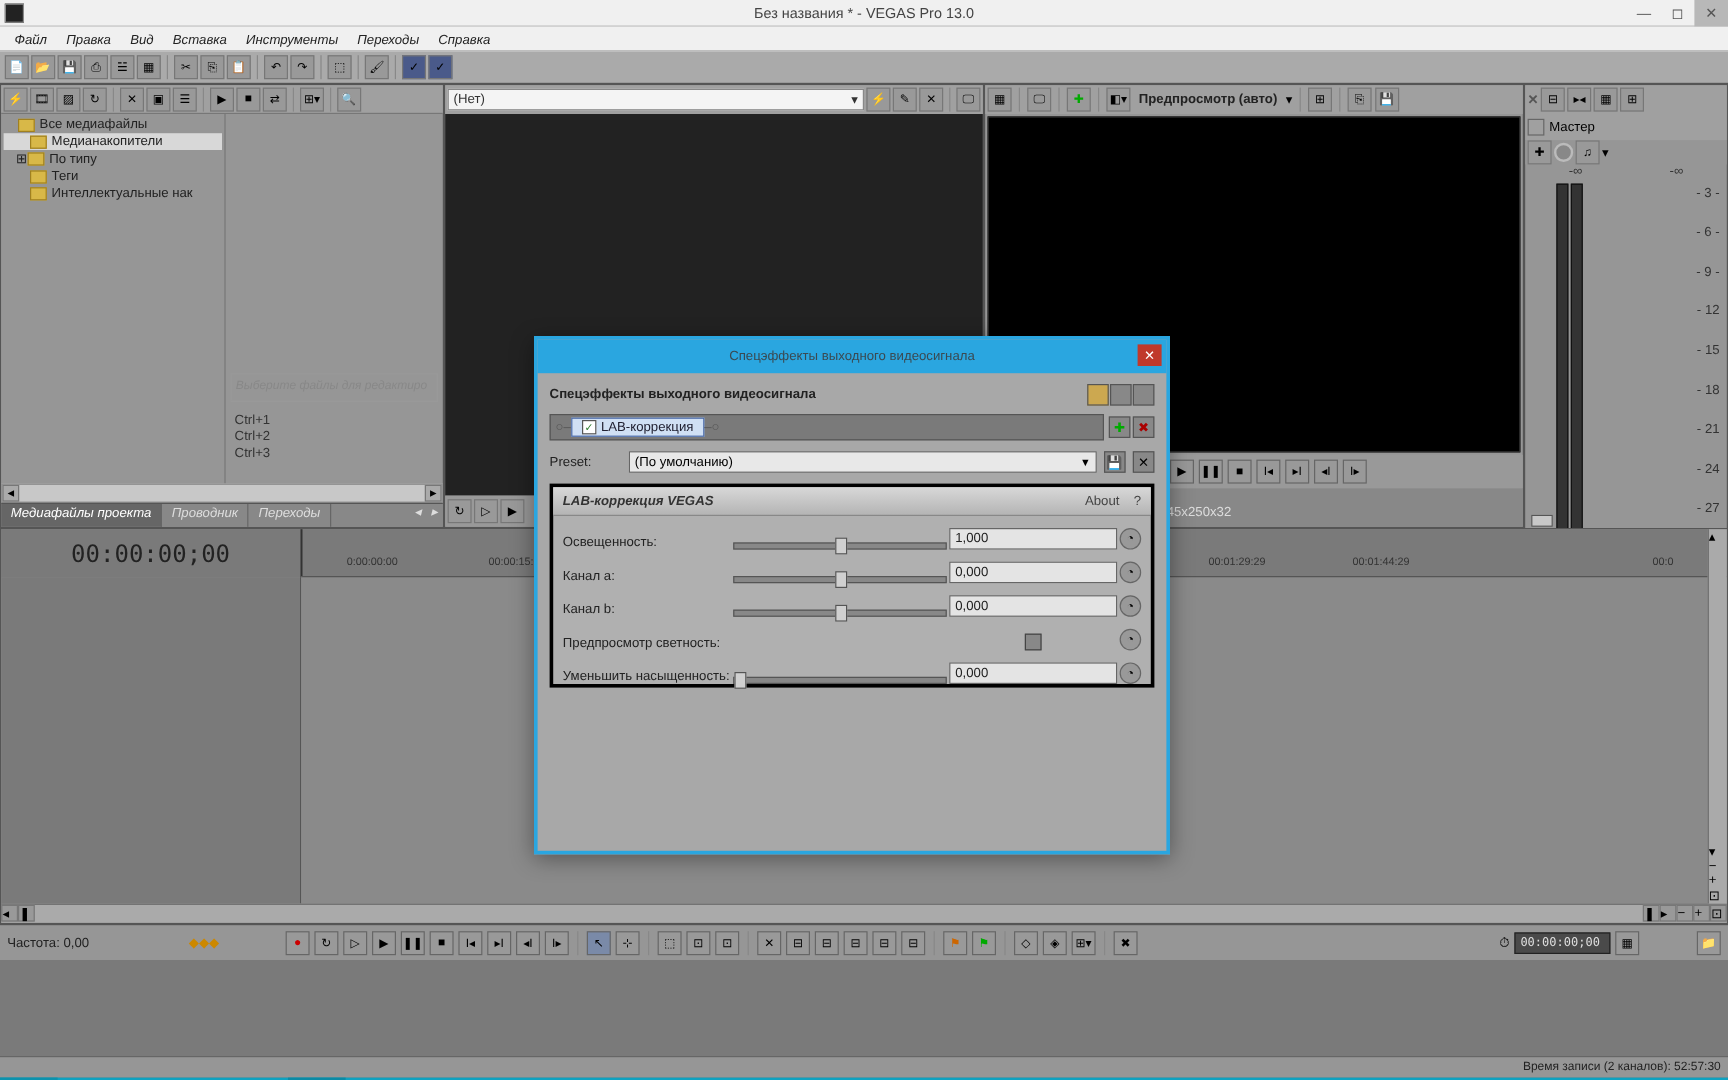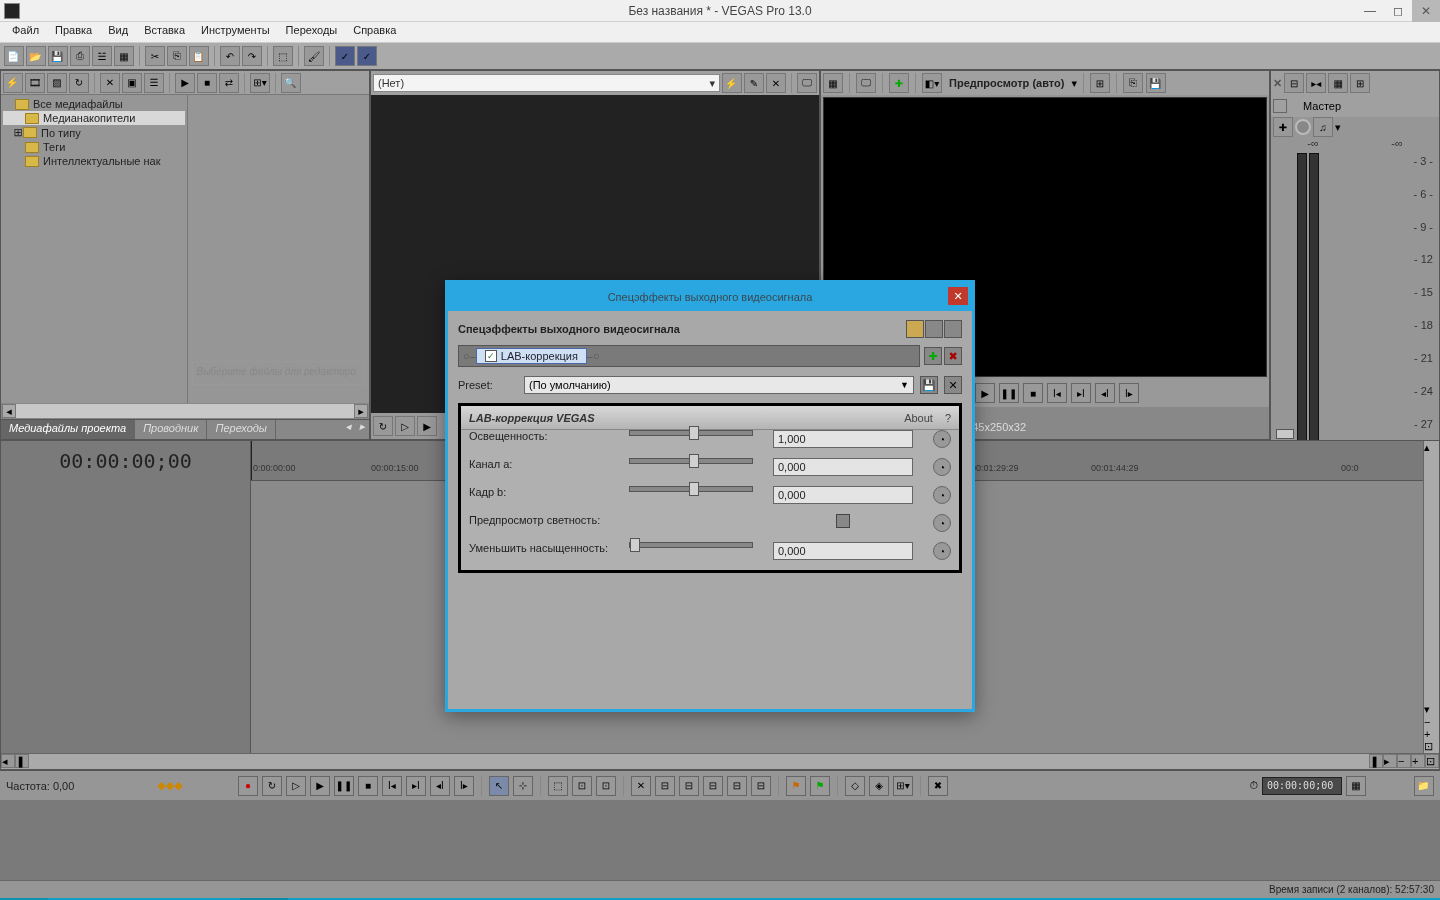--- a/index.html
+++ b/index.html
@@ -7,21 +7,21 @@
 
 
 .titlebar { height: 22px; background: #f0f0f0; display: flex; align-items: center; position: relative; border-bottom: 1px solid #d0d0d0; }
 .titlebar .app-icon { width: 16px; height: 16px; background: #222; margin-left: 4px; border: 1px solid #888; }
 .titlebar .title { position: absolute; left: 50%; transform: translateX(-50%); color: #444; font-size: 12px; }
 .titlebar .win-btns { margin-left: auto; display: flex; }
 .titlebar .win-btn { width: 28px; height: 22px; display: flex; align-items: center; justify-content: center; color: #555; font-size: 12px; }
 .titlebar .win-btn.close { background: #b8b8b8; }
 
 
-.menubar { height: 20px; background: #f0f0f0; display: flex; align-items: flex-start; padding: 0 4px; }
+.menubar { height: 20px; background: #f0f0f0; display: flex; align-items: flex-end; padding: 0 4px; font-style: italic; }
 .menubar .menu-item { padding: 2px 8px; color: #222; }
 
 
 .main-toolbar { height: 28px; background: #aaa; border-top: 1px solid #ccc; border-bottom: 1px solid #555; display: flex; align-items: center; padding: 0 4px; gap: 2px; }
 .tb-btn { width: 20px; height: 20px; background: #999; border: 1px solid #777; display: flex; align-items: center; justify-content: center; font-size: 10px; }
 .tb-sep { width: 1px; height: 20px; background: #888; margin: 0 3px; }
 .tb-btn.check { background: #4a5a8a; }
 
 
 .body { display: grid; grid-template-columns: 370px 450px 450px 170px; grid-template-rows: 370px 330px 30px; height: 810px; }
@@ -59,39 +59,39 @@
 .preview-panel { background: #969696; border: 1px solid #555; grid-column: 3; grid-row: 1; display: flex; flex-direction: column; }
 .preview-toolbar { height: 24px; background: #a0a0a0; display: flex; align-items: center; padding: 2px; gap: 3px; }
 .preview-label { color: #222; padding: 0 4px; font-weight: bold; }
 .preview-body { flex: 1; background: #000; margin: 2px; border: 1px solid #333; }
 .preview-transport { height: 28px; background: #999; display: flex; align-items: center; justify-content: center; gap: 4px; }
 .preview-status { height: 32px; background: #888; display: flex; color: #ddd; font-size: 10px; padding: 2px 6px; gap:20px; }
 .preview-status .col { display:flex; flex-direction:column; }
 
 
 .master-panel { background: #969696; border: 1px solid #555; grid-column: 4; grid-row: 1 / span 2; display:flex; flex-direction:column; }
-.master-header { height: 22px; background: #a0a0a0; display: flex; align-items: center; padding: 2px; gap:16px; }
+.master-header { height: 22px; background: #a0a0a0; display: flex; align-items: center; padding: 2px; gap:4px; }
 .master-tb { height: 20px; display:flex; align-items:center; padding:2px; gap:2px; background:#969696; }
 .meter-area { flex:1; display:flex; padding: 2px 4px; gap:2px; }
 .meter-bars { display:flex; gap:2px; align-items:stretch; }
 .meter-bar { width:10px; background: #333; border:1px solid #111; position:relative; }
 .meter-scale { display:flex; flex-direction:column; justify-content:space-between; font-size:9px; color:#333; padding:2px 0; }
 .meter-scale div { text-align:right; padding-right:2px; }
 .meter-footer { height:22px; display:flex; align-items:center; justify-content:space-around; font-size:10px; color:#222; background:#999; border-top:1px solid #777; }
 .meter-top { height:14px; display:flex; justify-content:space-around; font-size:9px; color:#333; }
 .meter-knob { width:16px; height:16px; border:2px solid #bbb; border-radius:50%; background:#888; }
 .fader-pair { width:20px; display:flex; flex-direction:column; align-items:center; justify-content:center; }
 .fader-thumb { width:18px; height:10px; background:#c8c8c8; border:1px solid #555; }
 
 
 .timeline { grid-column: 1 / span 4; grid-row: 2; background: #8a8a8a; border: 1px solid #555; display: flex; flex-direction: column; position:relative; }
 .tl-header { height: 40px; display:flex; }
 .tl-time { width: 250px; background: #7a7a7a; display:flex; align-items:center; justify-content:center; color:#222; font-size:20px; font-family: "Consolas", monospace; border-right:1px solid #555; }
 .tl-ruler { flex:1; background:#7a7a7a; position:relative; border-bottom:1px solid #555; }
-.tl-ruler .tick-label { position:absolute; top:22px; font-size:9px; color:#333; }
+.tl-ruler .tick-label { position:absolute; top:22px; font-size:9px; color:#333;padding-left:36px; }
 .tl-ruler .cursor { position:absolute; top:0; bottom:0; width:1px; background:#222; }
 .tl-tracks { flex:1; background:#8a8a8a; display:flex; }
 .tl-track-headers { width:250px; background:#7a7a7a; border-right:1px solid #555; }
 .tl-track-body { flex:1; background:#8a8a8a; }
 .tl-hscroll { height:16px; background:#aaa; border-top:1px solid #666; display:flex; }
 .tl-hscroll .seg { width:14px; height:14px; background:#999; border:1px solid #777; }
 .tl-vscroll { position:absolute; right:0; top:0; bottom:16px; width:16px; background:#aaa; border-left:1px solid #666; display:flex; flex-direction:column; }
 
 
 .bottom { grid-column: 1 / span 4; grid-row: 3; background: #969696; border-top:1px solid #555; display:flex; align-items:center; padding:2px 6px; gap:4px; }
@@ -130,21 +130,21 @@
 .fx-chain-end .b.del { color:#a00; }
 .preset-row { display:flex; align-items:center; height:24px; margin-top:4px; gap:6px; }
 .preset-label { width:60px; color:#222; }
 .preset-select { flex:1; height:18px; background:#e8e8e8; border:1px solid #666; padding:0 4px; display:flex; align-items:center; }
 .preset-select .dd { margin-left:auto; font-size:9px; }
 .preset-btn { width:18px; height:18px; background:#888; border:1px solid #555; display:flex; align-items:center; justify-content:center; }
 .fx-plugin { margin-top:6px; background:#b0b0b0; border:3px solid #000000; }
 .fx-plugin-title { height:24px; background:linear-gradient(#d8d8d8,#b4b4b4); border-bottom:1px solid #888; display:flex; align-items:center; padding:0 8px; font-weight:bold; font-style:italic; color:#333; font-size:13px; }
 .fx-plugin-title .about { margin-left:auto; font-style:normal; font-weight:normal; font-size:11px; color:#444; }
 .fx-plugin-title .help { margin-left:12px; font-style:normal; font-weight:normal; color:#444; }
-.fx-param-row { display:flex; align-items:flex-start; height:28px; padding:0 8px; gap:20px; }
+.fx-param-row { display:flex; align-items:flex-end; height:28px; padding:0 8px; gap:2px; }
 .fx-param-label { width:140px; color:#222; }
 .fx-slider { flex:1; height:6px; background:#888; border:1px solid #555; position:relative; }
 .fx-slider .thumb { position:absolute; top:-5px; width:10px; height:14px; background:#d0d0d0; border:1px solid #555; }
 .fx-value { width:140px; height:18px; background:#e4e4e4; border:1px solid #666; padding:0 4px; display:flex; align-items:center; color:#222; }
 .fx-anim-btn { width:18px; height:18px; background:#999; border:1px solid #666; border-radius:9px; display:flex; align-items:center; justify-content:center; font-size:10px; }
 .fx-checkbox { width:14px; height:14px; background:#888; border:1px solid #444; margin:0 auto; }
 </style>
 </head>
 <body>
 
@@ -233,20 +233,25 @@
             <span>Теги</span>
           </div>
         <div class="tree-item indent1">
             <span class="folder-icon"></span>
             <span>Интеллектуальные нак</span>
           </div>
       </div>
       <div style="flex:1; display:flex; flex-direction:column;">
         <div style="flex:1;"></div>
         <div class="placeholder-box">Выберите файлы для редактиро</div>
+        <div class="shortcut-list">
+          <div>Ctrl+1</div>
+          <div>Ctrl+2</div>
+          <div>Ctrl+3</div>
+        </div>
         <div style="height:14px;"></div>
       </div>
     </div>
     <div class="hscroll" style="margin-bottom:20px;">
       <div class="arrow">◂</div>
       <div class="track"></div>
       <div class="arrow">▸</div>
     </div>
     <div class="panel-tabs">
       <div class="panel-tab active">Медиафайлы проекта</div>
@@ -535,21 +540,21 @@
       </div>
       <div class="fx-param-row">
         <span class="fx-param-label">Канал a:</span>
         <div class="fx-slider">
             <div class="thumb" style="left:48%;"></div>
           </div>
         <div class="fx-value">0,000</div>
         <div class="fx-anim-btn">◔</div>
       </div>
       <div class="fx-param-row">
-        <span class="fx-param-label">Кадр b:</span>
+        <span class="fx-param-label">Канал b:</span>
         <div class="fx-slider">
             <div class="thumb" style="left:48%;"></div>
           </div>
         <div class="fx-value">0,000</div>
         <div class="fx-anim-btn">◔</div>
       </div>
       <div class="fx-param-row">
         <span class="fx-param-label">Предпросмотр светность:</span>
         <div style="flex:1;"></div>
         <div style="width:140px; display:flex; justify-content:center;">

